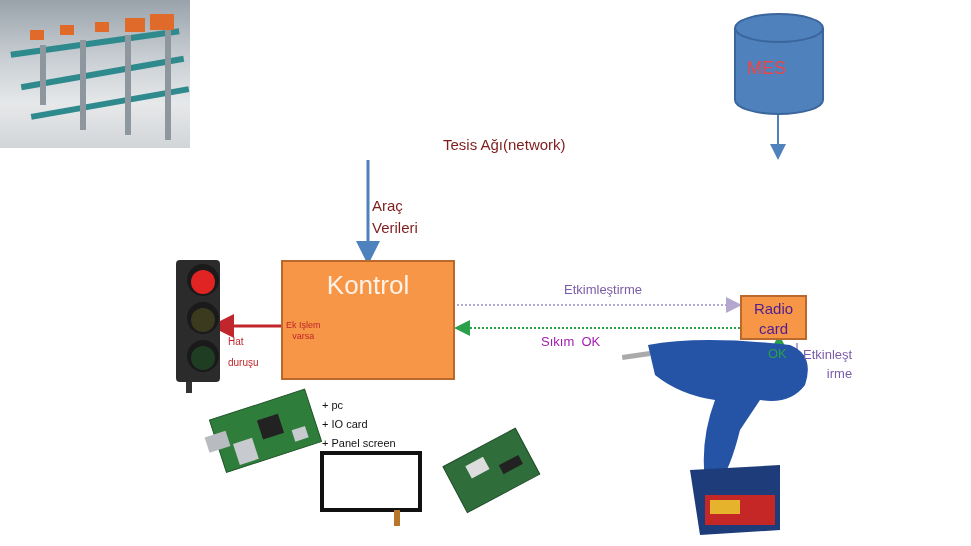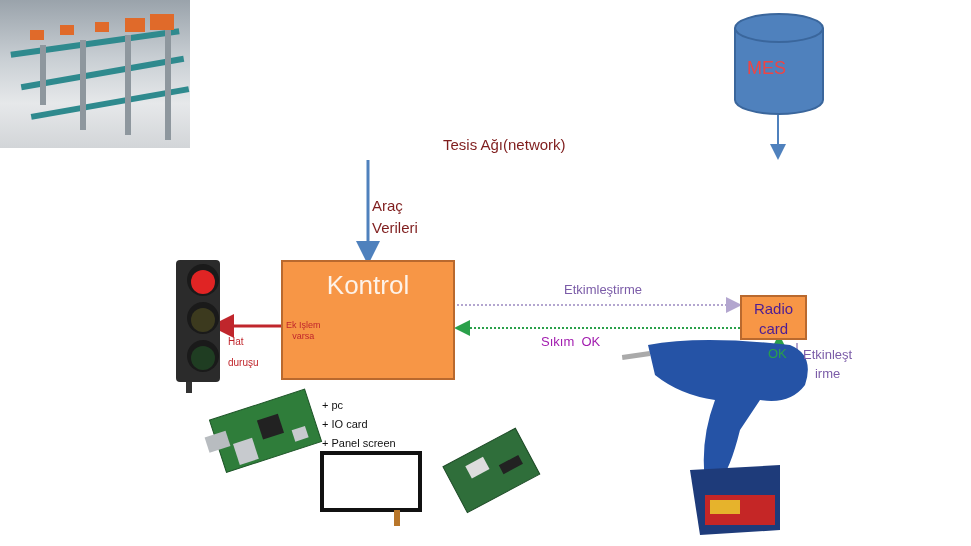--- a/index.html
+++ b/index.html
@@ -131,16 +131,16 @@
 
 <div class="abs" style="left:564px;top:282px;font-size:13px;color:#7b5ca8;text-align:right;">Etkimleştirme</div>
 <div class="abs" style="left:541px;top:334px;font-size:13px;color:#a21caf;white-space:pre;">Sıkım  OK</div>
 
 <div class="abs radio">
   <div>Radio</div>
   <div>card</div>
 </div>
 
 <div class="abs" style="left:752px;top:346px;font-size:13px;color:#2aa04a;margin-left:16px;">OK</div>
-<div class="abs" style="left:803px;top:345px;font-size:13px;color:#7b5ca8;line-height:19px;text-align:center;">
+<div class="abs" style="left:803px;top:345px;font-size:13px;color:#7b5ca8;line-height:19px;text-align:right;">
   <div>Etkinleşt</div>
   <div>irme</div>
 </div>
 
 </body></html>

